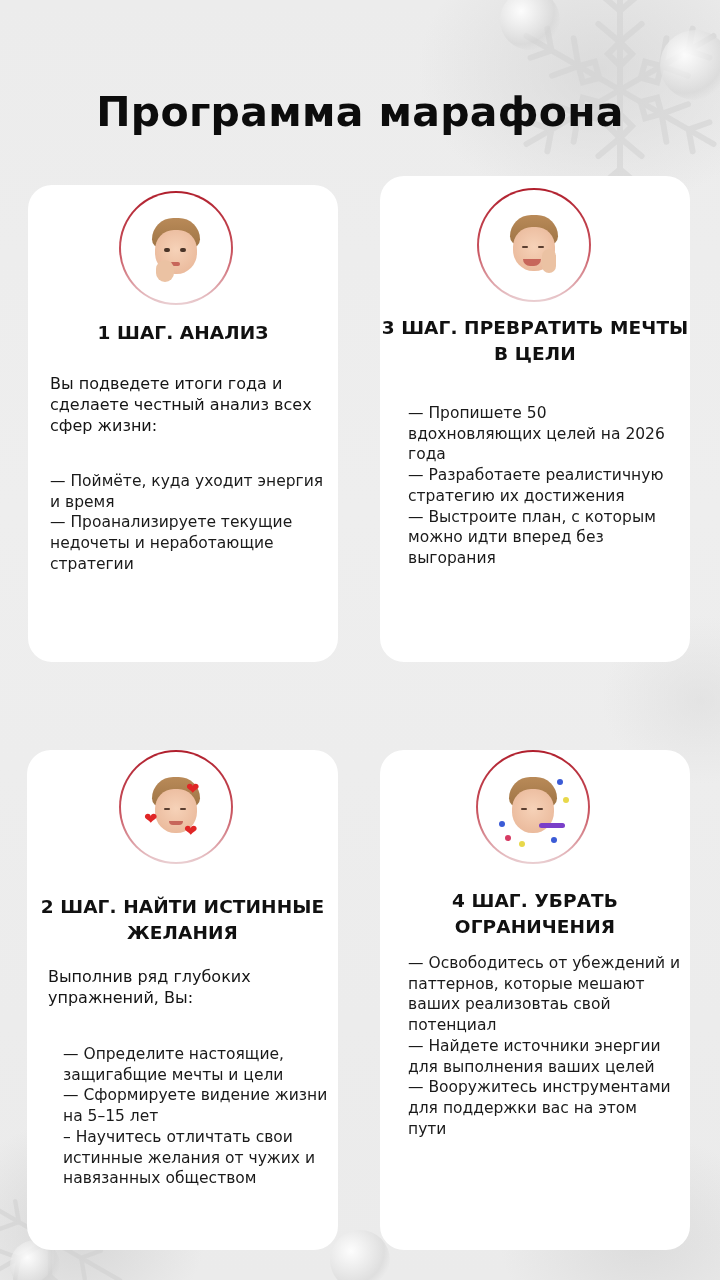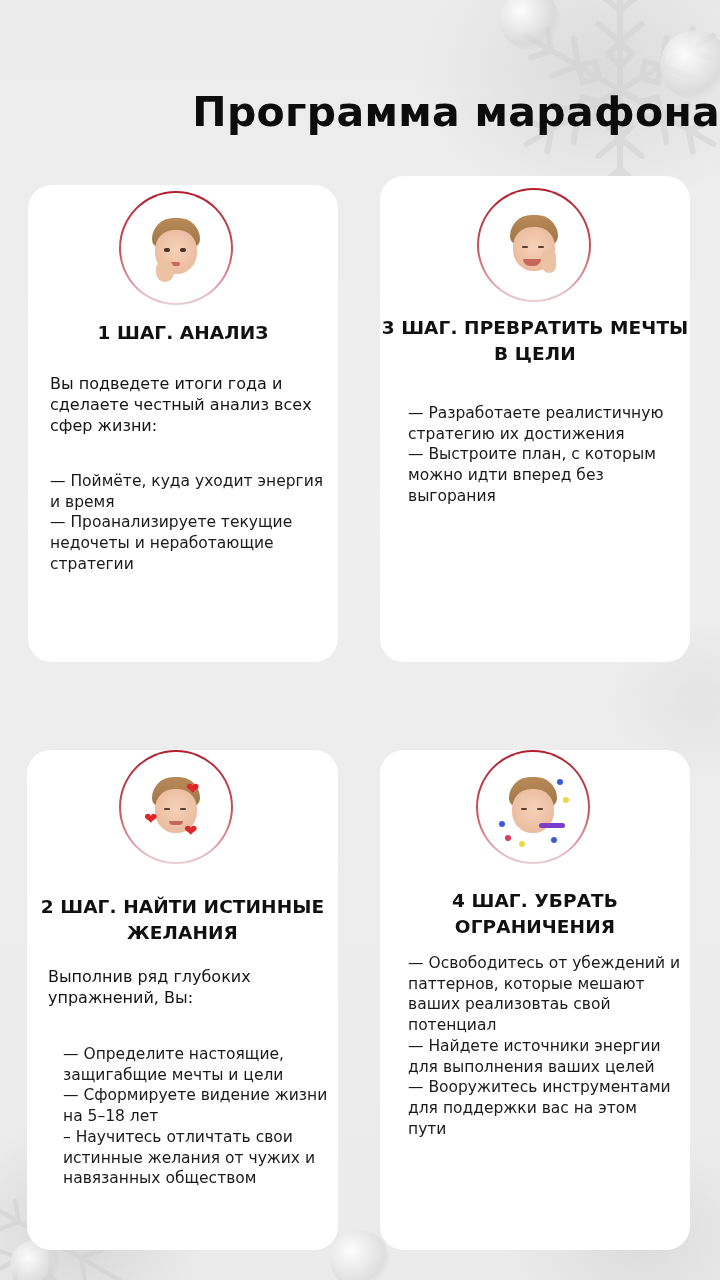--- a/index.html
+++ b/index.html
@@ -22,21 +22,21 @@
     opacity: 0.55;
   }
   .snowflake.bl { left: -40px; top: 1150px; width: 180px; height: 180px; opacity: 0.5; }
   .bauble {
     position: absolute; border-radius: 50%;
     background: radial-gradient(circle at 35% 35%, rgba(255,255,255,0.9), rgba(210,210,210,0.5) 60%, rgba(200,200,200,0) 75%);
   }
   .page-title {
     position: absolute;
     left: 0; top: 88px; width: 720px;
-    text-align: right;
+    text-align: center;
     font-size: 41px;
     font-weight: 600;
     letter-spacing: 0.3px;
     color: #0c0c0c;
   }
   .card {
     position: absolute;
     background: #ffffff;
     border-radius: 24px;
   }
@@ -200,20 +200,21 @@
       <div class="hair"></div>
       <div class="skin"></div>
       <div class="eye l closed"></div>
         <div class="eye r closed"></div>
       <div class="mouth" style="width:18px;left:17px;height:7px;"></div>
       <div class="hand" style="left:36px;top:34px;width:14px;height:24px;"></div>
     </div>
   </div>
   <h2 class="step-title">3 ШАГ. ПРЕВРАТИТЬ МЕЧТЫ В ЦЕЛИ</h2>
   <div class="bullets">
+    <p>— Пропишете 50 вдохновляющих целей на 2026 года</p>
     <p>— Разработаете реалистичную стратегию их достижения</p>
     <p>— Выстроите план, с которым можно идти вперед без выгорания</p>
   </div>
 </section>
 
 <section class="card card-2">
   <div class="avatar">
     <div class="face">
       <div class="hair"></div>
       <div class="skin"></div>
@@ -222,21 +223,21 @@
       <div class="mouth" style="height:4px;"></div>
       <span class="heart" style="left:38px;top:4px;">❤</span>
       <span class="heart" style="left:-4px;top:34px;">❤</span>
       <span class="heart" style="left:36px;top:46px;">❤</span>
     </div>
   </div>
   <h2 class="step-title">2 ШАГ. НАЙТИ ИСТИННЫЕ ЖЕЛАНИЯ</h2>
   <p class="intro">Выполнив ряд глубоких упражнений, Вы:</p>
   <div class="bullets">
     <p>— Определите настоящие, защигабщие мечты и цели</p>
-    <p>— Сформируете видение жизни на 5–18 лет</p>
+    <p>— Сформируете видение жизни на 5–15 лет</p>
     <p>– Научитесь отличтать свои истинные желания от чужих и навязанных обществом</p>
   </div>
 </section>
 
 <section class="card card-4">
   <div class="avatar">
     <div class="face">
       <div class="hair"></div>
       <div class="skin"></div>
       <div class="eye l closed"></div>

